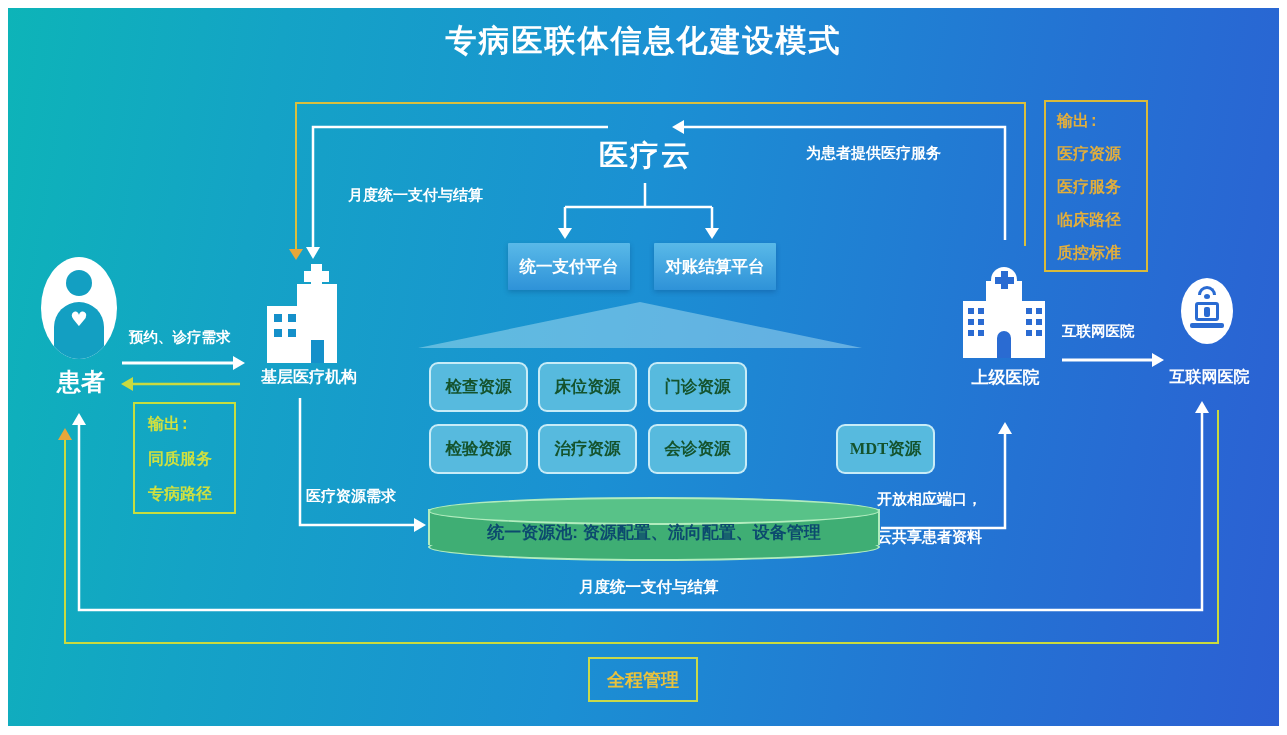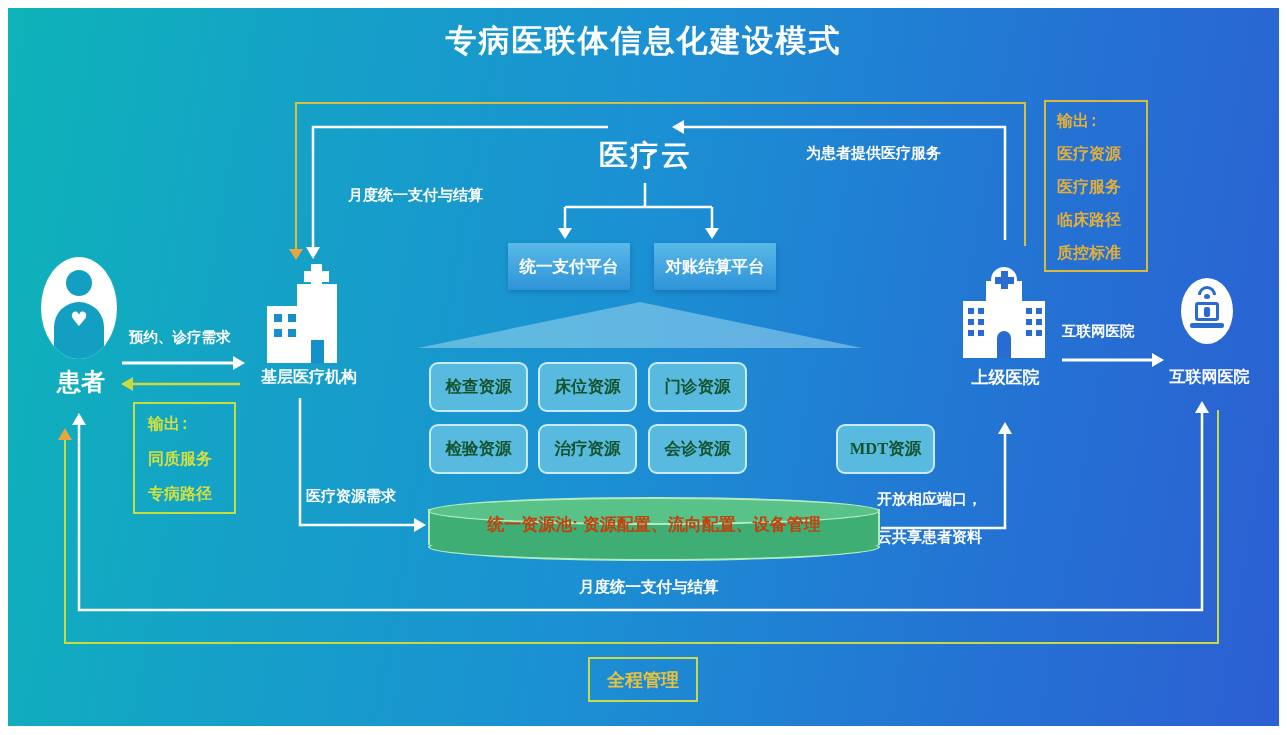--- a/index.html
+++ b/index.html
@@ -37,22 +37,22 @@
     color:#14532d; font-weight:bold; font-size:16.5px;
     display:flex; align-items:center; justify-content:center;font-family:Liberation Serif, serif;
   }
   .cyl { position:absolute; left:428px; top:497px; width:452px; height:62px; z-index:3; }
   .cyl-bottom { position:absolute; left:0; top:36px; width:448px; height:24px;
     background:#3fae74; border:2px solid #b2ecbe; border-radius:50%; }
   .cyl-body { position:absolute; left:0; top:12px; width:448px; height:36px;
     background:#3fae74; border-left:2px solid #b2ecbe; border-right:2px solid #b2ecbe; }
   .cyl-top { position:absolute; left:0; top:0; width:448px; height:24px;
     background:#58c288; border:2px solid #b2ecbe; border-radius:50%; }
-  .cyl-lbl { position:absolute; left:0; top:16px; width:100%; text-align:center;
-    color:#c2410c; font-weight:bold; font-size:17px; }
+  .cyl-lbl { position:absolute; left:0; top:24px; width:100%; text-align:center;
+    color:#0c4a6e; font-weight:bold; font-size:17px; }
   .ybox { position:absolute; z-index:3; font-weight:bold;font-family:Liberation Mono, monospace; }
   .out-left { left:133px; top:402px; width:103px; height:112px;
     border:2px solid #c6dd3f; color:#cfe040; font-size:16px; line-height:35px;
     padding:4px 0 0 13px; box-sizing:border-box; }
   .out-right { left:1044px; top:100px; width:104px; height:172px;
     border:2px solid #d9ba3b; color:#e2ae3c; font-size:16px; line-height:33px;
     padding:4px 0 0 11px; box-sizing:border-box; }
   .whole { left:588px; top:657px; width:110px; height:45px;
     border:2px solid #c9d94a; color:#e9c23c; font-size:18px; box-sizing:border-box;
     display:flex; align-items:center; justify-content:center; }

